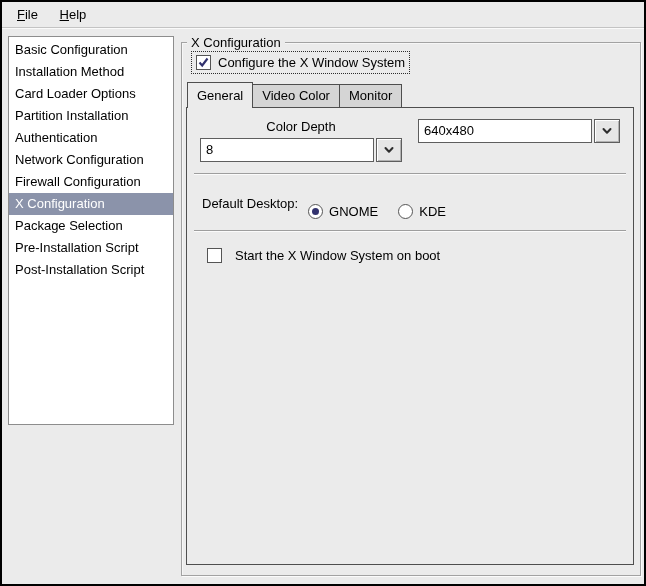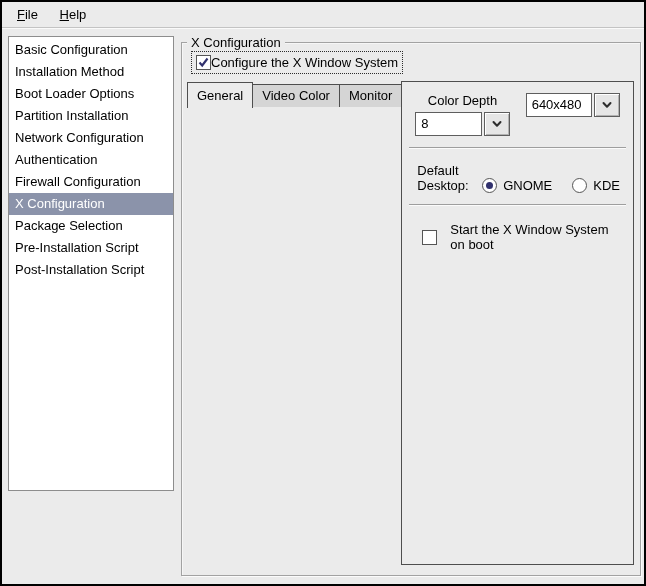--- a/index.html
+++ b/index.html
@@ -28,21 +28,21 @@
     box-shadow:0 1px 0 #fafafa;
     background:var(--window-bg);
   }
   .menu-item{
     display:inline-block;padding:3px 9px;cursor:default;
   }
   .menu-item::first-letter{text-decoration:underline;}
 
   
   .sidebar{
-    position:absolute;left:6px;top:34px;width:166px;height:455px;
+    position:absolute;left:6px;top:34px;width:166px;height:389px;
     background:#fff;border:1px solid #8d8d8d;
     padding-top:2px;overflow:hidden;
   }
   .sidebar .item{
     height:22px;line-height:22px;padding-left:6px;white-space:nowrap;
   }
   .sidebar .item.selected{
     background:var(--selection-bg);color:var(--selection-text);
   }
 
@@ -53,36 +53,36 @@
     box-shadow:1px 1px 0 #fbfbfb, inset 1px 1px 0 #f6f6f6;
   }
   .frame-legend{
     position:absolute;top:-9px;left:5px;background:var(--window-bg);
     padding:0 4px;line-height:17px;
   }
 
   
   .configure-row{
     position:absolute;left:9px;top:8px;
-    display:inline-flex;align-items:center;
+    display:inline-flex;align-items:center;gap:7px;
     padding:3px 4px;border:1px dotted #2c2c2c;cursor:default;
   }
 
   .checkbox{
     width:15px;height:15px;background:#fff;
     border:1px solid #555;flex:0 0 auto;
     display:flex;align-items:center;justify-content:center;
   }
   .checkbox svg{visibility:hidden;}
   .checkbox.checked svg{visibility:visible;}
 
   
   .notebook{
     position:absolute;left:4px;right:6px;top:38px;bottom:10px;
-    display:flex;flex-direction:row;
+    display:flex;flex-direction:column;
   }
   .tabs{
     display:flex;align-items:flex-end;height:26px;padding-left:1px;
     position:relative;z-index:2;
   }
   .tab{
     height:23px;padding:3px 9px 0;background:#d5d5d5;
     border:1px solid var(--border-dark);border-bottom:none;
     margin-right:-1px;cursor:default;white-space:nowrap;
   }
@@ -146,24 +146,24 @@
 <div class="window">
 
   <div class="menubar">
     <span class="menu-item">File</span>
     <span class="menu-item">Help</span>
   </div>
 
   <div class="sidebar">
     <div class="item">Basic Configuration</div>
     <div class="item">Installation Method</div>
-    <div class="item">Boot Loader Options</div>
+    <div class="item">Card Loader Options</div>
     <div class="item">Partition Installation</div>
+    <div class="item">Authentication</div>
     <div class="item">Network Configuration</div>
-    <div class="item">Authentication</div>
     <div class="item">Firewall Configuration</div>
     <div class="item selected">X Configuration</div>
     <div class="item">Package Selection</div>
     <div class="item">Pre-Installation Script</div>
     <div class="item">Post-Installation Script</div>
   </div>
 
   <div class="frame">
     <span class="frame-legend">X Configuration</span>
 

